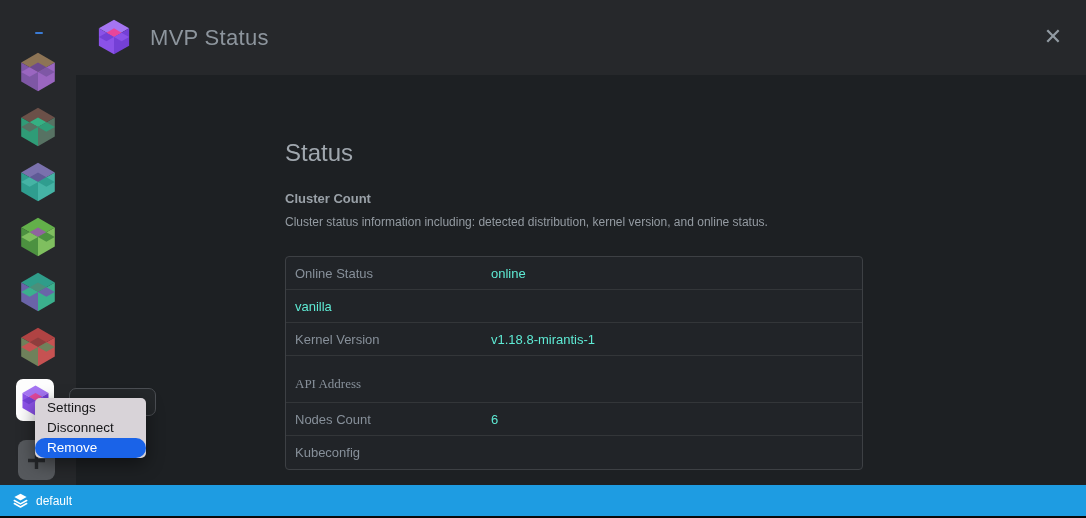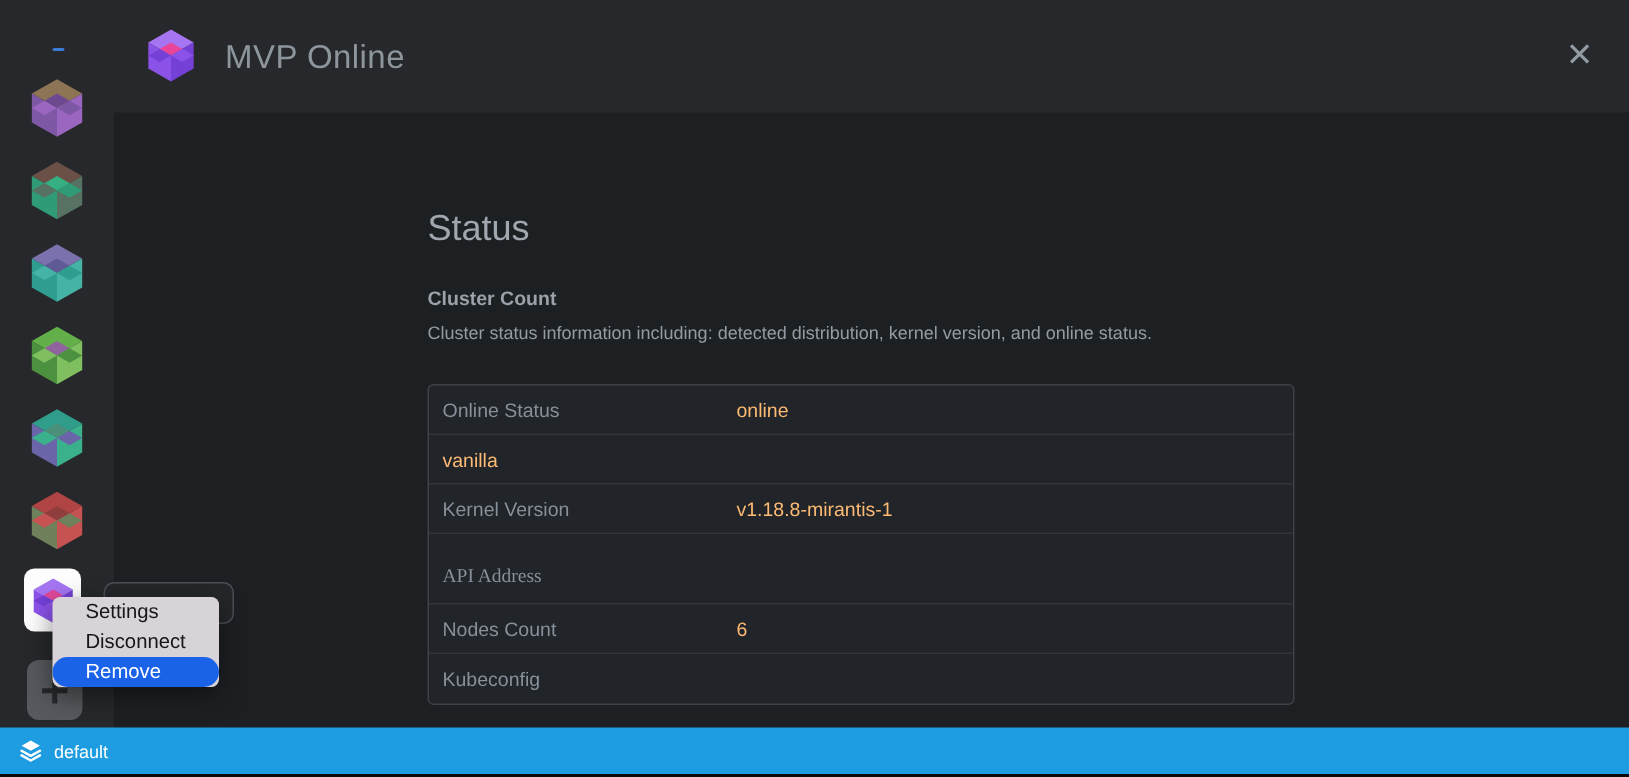--- a/index.html
+++ b/index.html
@@ -31,28 +31,28 @@
   .content-inner { padding:64px 0 0 209px; }
   .page-heading { font-size:24px; font-weight:400; color:#a0a7ae; }
   .section-title { margin-top:24px; font-size:13px; font-weight:700; color:#9aa1a8; }
   .section-desc { margin-top:9px; font-size:12px; color:#949ba2; }
 
   .status-table { margin-top:27px; width:578px; border:1px solid #3d4044; border-radius:4px; background:#212428; }
   .t-row { display:flex; align-items:center; min-height:33px; padding-left:9px; border-bottom:1px solid #333639; }
   .t-row:last-child { border-bottom:none; }
   .t-row.tall { min-height:47px; align-items:center; padding-top:9px;font-family:Liberation Serif, serif; }
   .t-label { width:196px; font-size:13px; color:#87909a; }
-  .t-value { font-size:13px; color:#fdba74; }
+  .t-value { font-size:13px; color:#5eead4; }
 
   
   .cluster-tooltip { position:absolute; left:69px; top:388px; width:87px; height:28px; background:#24272a; border:1px solid #4b4e53; border-radius:7px; z-index:5; }
 
   
   .context-menu { position:absolute; left:35px; top:398px; width:111px; background:#d8d3d8; border-radius:5px; z-index:6; box-shadow:0 6px 18px rgba(0,0,0,.45); overflow:hidden; }
-  .menu-item { height:20px; line-height:20px; padding-left:22px; font-size:13.5px; color:#161618; cursor:pointer; }
+  .menu-item { height:20px; line-height:20px; padding-left:12px; font-size:13.5px; color:#161618; cursor:pointer; }
   .menu-item.highlighted { color:#fff;border-radius:10px; }
 
   
   .statusbar { position:absolute; left:0; bottom:2px; height:31px; width:100%; display:flex; align-items:center; z-index:3; }
   .statusbar .layers-icon { margin-left:12px; display:flex; }
   .statusbar .ns { margin-left:7px; font-size:12px; color:#ffffff; }
   .bottom-edge { position:absolute; left:0; bottom:0; width:100%; height:2px; background:#0a0a0a; z-index:4; }
 </style>
 </head>
 <body>
@@ -66,21 +66,21 @@
       <span style="background-color: rgb(40, 200, 64);"></span>
     </div>
     <div class="app-cube"><svg viewBox="0 0 100 100" width="100%" height="100%">
           <polygon points="50,2 92,26 50,50 8,26" fill="#a575f2"></polygon>
           <polygon points="8,26 50,50 50,98 8,74" fill="#8b52e8"></polygon>
           <polygon points="92,26 92,74 50,98 50,50" fill="#7440d6"></polygon>
           <polygon points="50,26 71,38 50,50 29,38" fill="#e8459a"></polygon>
           <polygon points="29,38 50,50 29,62 8,50" fill="#7440d6"></polygon>
           <polygon points="71,38 92,50 71,62 50,50" fill="#8b52e8"></polygon>
         </svg></div>
-    <div class="window-title">MVP Online</div>
+    <div class="window-title">MVP Status</div>
     <div class="close-x">✕</div>
   </div>
 
   <div class="content">
     <div class="content-inner">
       <div class="page-heading">Status</div>
       <div class="section-title">Cluster Count</div>
       <div class="section-desc">Cluster status information including: detected distribution, kernel version, and online status.</div>
 
       <div class="status-table">

